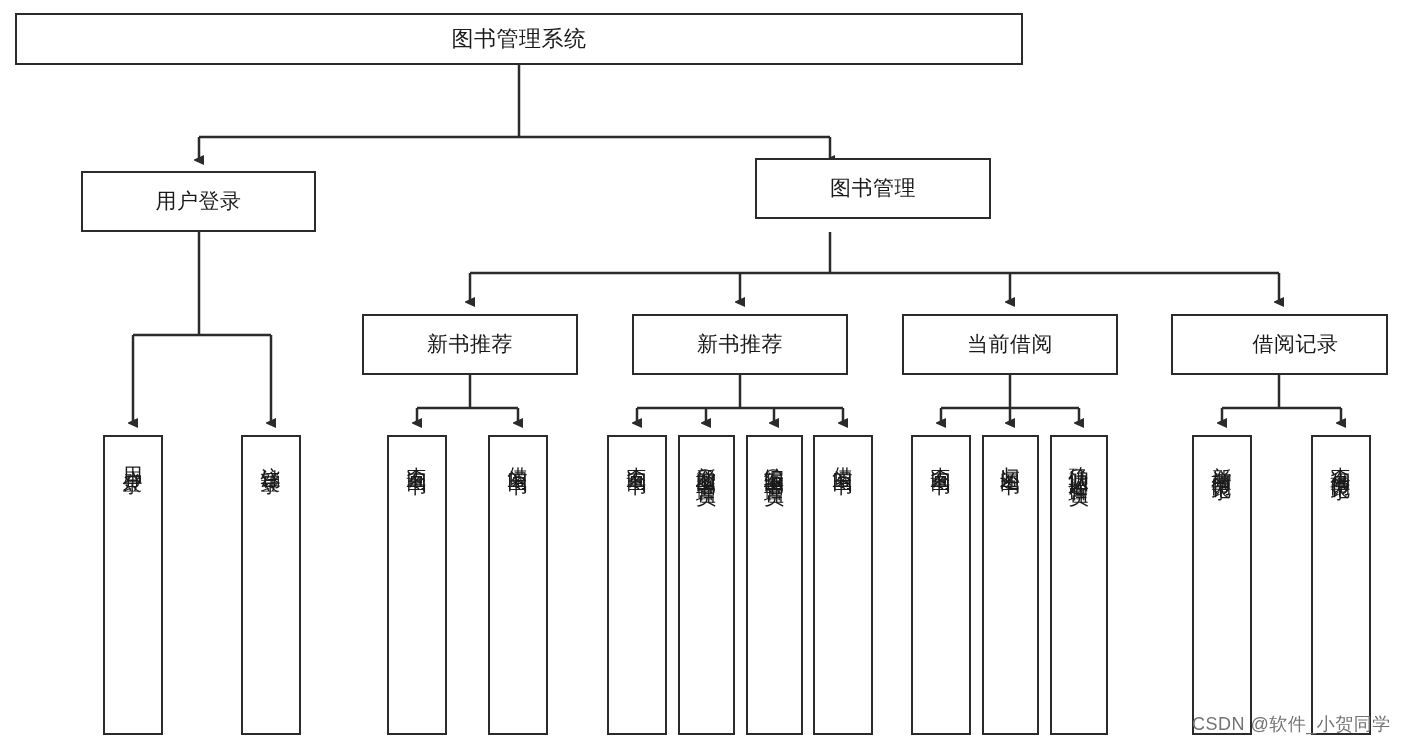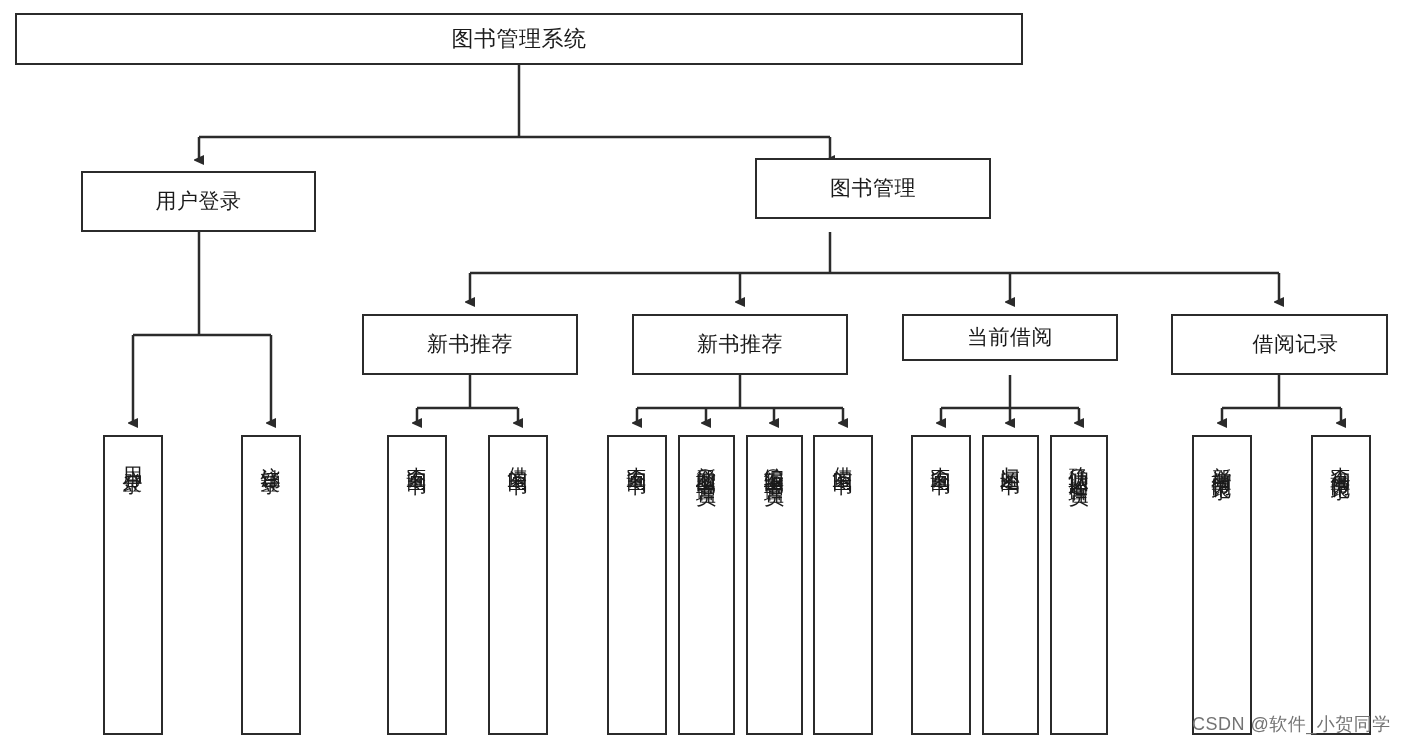--- a/index.html
+++ b/index.html
@@ -137,21 +137,21 @@
   <div class="node horiz" style="left:711px; top:158px; width:236px; height:61px;margin-left:44px;">
     <span class="label">图书管理</span>
   </div>
 
   <div class="node horiz" style="left:362px; top:314px; width:216px; height:61px;">
     <span class="label">新书推荐</span>
   </div>
   <div class="node horiz" style="left:632px; top:314px; width:216px; height:61px;">
     <span class="label">新书推荐</span>
   </div>
-  <div class="node horiz" style="left:902px; top:314px; width:216px; height:47px;">
+  <div class="node horiz" style="left:902px; top:314px; width:216px; height:61px;">
     <span class="label">当前借阅</span>
   </div>
   <div class="node horiz" style="left:1171px; top:314px; width:217px; height:61px;padding-left:32px;">
     <span class="label">借阅记录</span>
   </div>
 
   <div class="node vert" style="left:103px; top:435px; width:60px; height:300px;">
     <span class="label">用户登录</span>
   </div>
   <div class="node vert" style="left:241px; top:435px; width:60px; height:300px;">

